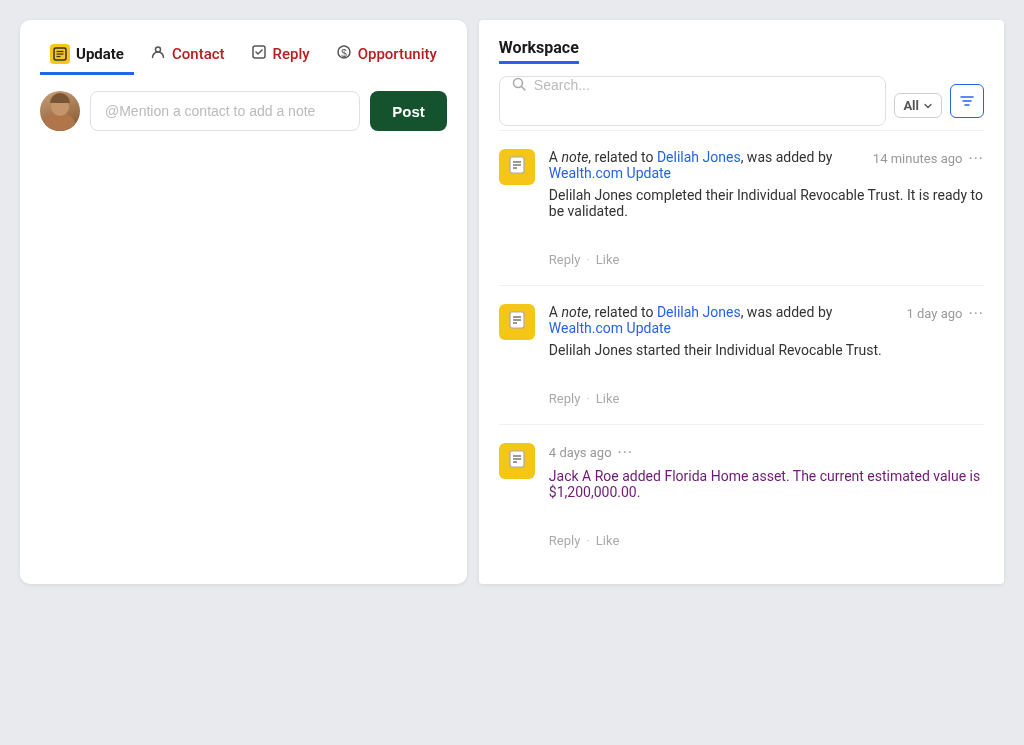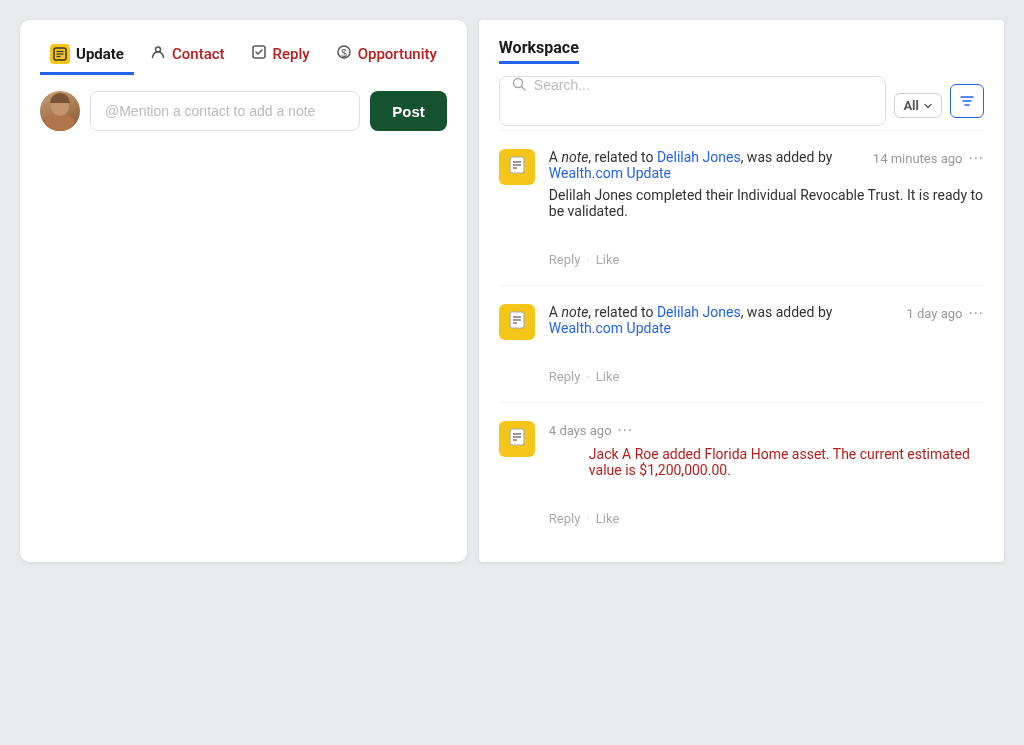--- a/index.html
+++ b/index.html
@@ -235,22 +235,21 @@
       color: #999;
       cursor: pointer;
       letter-spacing: 1px;
     }
     .feed-body {
       font-size: 14px;
       color: #333;
       margin-bottom: 6px;
     }
     .feed-body.muted {
-      color: #b91c1c;
-      margin-left: 40px;
+      color: #701a75;
     }
     .feed-actions {
       display: flex;
       gap: 6px;
       font-size: 13px;
       color: #aaa;
     }
     .feed-actions span {
       cursor: pointer;
       margin-top: 27px;
@@ -402,20 +401,21 @@
         <div class="feed-content">
           <div class="feed-header-line">
             <div class="feed-title">
               <span>A </span><span class="note-italic">note</span><span>, related to </span><a href="#">Delilah Jones</a><span>, was added by </span><a href="#">Wealth.com Update</a>
             </div>
             <div class="feed-time-actions">
               <span>1 day ago</span>
               <span class="three-dots">···</span>
             </div>
           </div>
+          <div class="feed-body">Delilah Jones started their Individual Revocable Trust.</div>
           <div class="feed-actions">
             <span>Reply</span>
             <span class="dot-sep">·</span>
             <span>Like</span>
           </div>
         </div>
       </div>
 
       <div class="feed-item">
         <div class="feed-icon">

